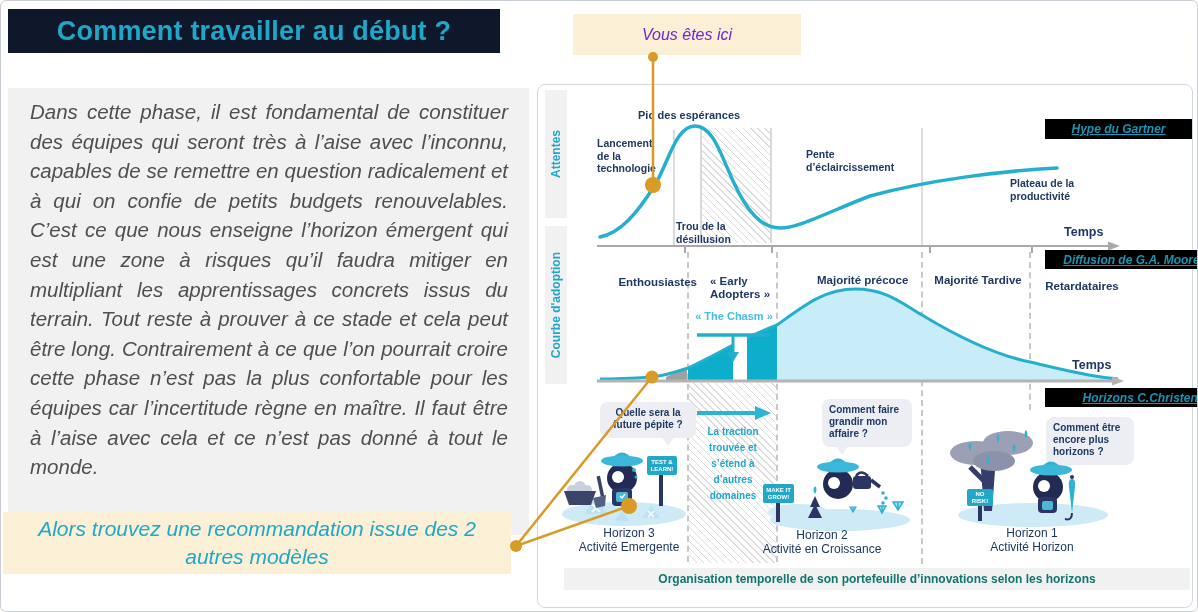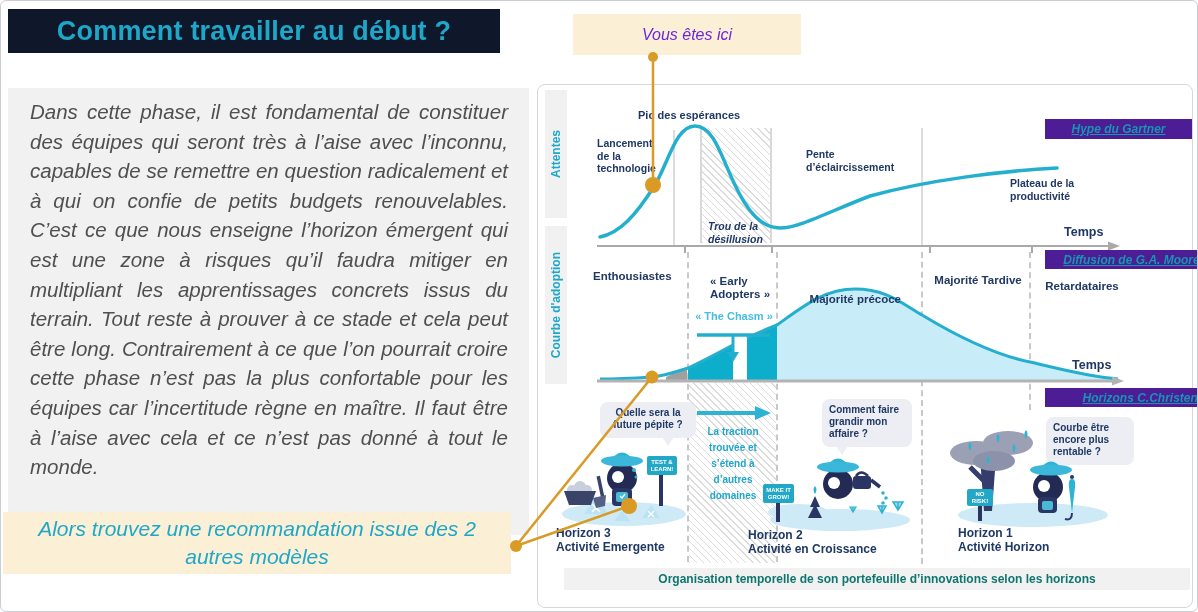--- a/index.html
+++ b/index.html
@@ -27,71 +27,71 @@
   #here-box .t{color:#6d28d9;font-style:italic;font-size:16px;font-weight:500;}
 
   
   #panel{left:537px;top:84px;width:654px;height:522px;border:1px solid #d4d7dc;border-radius:8px;background:#fff;}
 
   .side-bar{width:22px;background:#f1f1f2;display:flex;align-items:center;justify-content:center;}
   .side-bar .t{color:#1ea7c9;font-weight:bold;font-size:12px;writing-mode:vertical-rl;transform:rotate(180deg);white-space:nowrap;}
   #attentes-bar{left:545px;top:90px;height:128px;}
   #adoption-bar{left:545px;top:226px;height:158px;}
 
-  .ref-box{width:147px;height:19px;background:#4c1d95;display:flex;align-items:center;justify-content:center;}
+  .ref-box{width:147px;height:19px;background:#000000;display:flex;align-items:center;justify-content:center;}
   .ref-box .t{color:#1795b2;font-weight:bold;font-style:italic;font-size:12px;text-decoration:underline;white-space:nowrap;}
   #hype-ref{left:1045px;top:119px;height:20px;}
   #moore-ref{left:1045px;top:250px;padding-left:13px;}
   #horizons-ref{left:1045px;top:388px;padding-left:32px;}
 
   .navlbl{color:#1f3864;font-weight:bold;font-size:10.5px;line-height:12.5px;}
   #lbl-launch{left:597px;top:137px;width:68px;}
   #lbl-peak{left:638px;top:109px;width:130px;font-size:11px;}
-  #lbl-trough{left:708px;top:220px;width:62px;font-style:italic;}
+  #lbl-trough{left:676px;top:220px;width:62px;}
   #lbl-slope{left:806px;top:148px;width:104px;}
   #lbl-plateau{left:1010px;top:177px;width:86px;}
   .temps{color:#1f3864;font-weight:bold;font-size:12.5px;}
   #hype-temps{left:1064px;top:225px;}
   #adoption-temps{left:1072px;top:358px;}
 
   .hatch{background:repeating-linear-gradient(45deg, rgba(185,185,185,.5) 0 1px, transparent 1px 5px);}
   #hype-hatch{left:700px;top:128px;width:72px;height:115px;border-left:2px solid #d9d9d9;border-right:2px solid #d9d9d9;box-sizing:border-box;}
   .gridline{width:2px;background:#dcdcdc;}
   #grid1{left:673px;top:130px;height:116px;}
   #grid2{left:921px;top:128px;height:118px;}
 
   .dash{width:0;border-left:2px dashed #c8c8c8;}
   #dash1{left:687px;top:252px;height:310px;}
   #dash2{left:776px;top:252px;height:310px;}
   #dash3{left:921px;top:252px;height:312px;}
   #dash4{left:1029px;top:252px;height:158px;}
 
   .seg{color:#1f3864;font-weight:bold;font-size:11.5px;line-height:13px;}
-  #seg-enth{left:593px;top:270px;width:104px;text-align:left;}
+  #seg-enth{left:593px;top:276px;width:104px;text-align:right;}
   #seg-early{left:702px;top:275px;width:72px;margin-left:8px;}
-  #seg-prec{left:797px;top:274px;width:104px;text-align:right;margin-top:19px;}
+  #seg-prec{left:817px;top:274px;width:104px;text-align:left;}
   #seg-tard{left:926px;top:274px;width:104px;text-align:center;}
   #seg-ret{left:1030px;top:274px;width:104px;text-align:center;margin-top:6px;}
   #chasm-lbl{left:694px;top:310px;width:80px;text-align:center;color:#45bee3;font-weight:bold;font-size:11px;}
 
   #hz-hatch{left:689px;top:383px;width:87px;height:180px;}
   #transition-text{left:692px;top:424px;width:82px;text-align:center;color:#1ea7c9;font-weight:bold;font-size:10px;line-height:16px;}
 
   .bubble{background:#eceef4;border-radius:8px;color:#1f3864;font-weight:bold;font-size:10px;line-height:12px;
     box-sizing:border-box;padding:5px 7px;}
   .bubble .tail{position:absolute;bottom:-8px;width:0;height:0;border-left:6px solid transparent;
     border-right:6px solid transparent;border-top:9px solid #eceef4;}
   #bubble3{left:600px;top:402px;width:96px;height:36px;text-align:center;}
   #bubble3 .tail{left:62px;}
   #bubble2{left:822px;top:399px;width:90px;height:48px;}
   #bubble2 .tail{left:14px;}
   #bubble1{left:1046px;top:417px;width:88px;height:48px;}
   #bubble1 .tail{left:10px;}
 
-  .hz-label{color:#1f3864;font-weight:bold;font-size:12px;line-height:14px;text-align:left;}
+  .hz-label{color:#1f3864;font-weight:normal;font-size:12px;line-height:14px;text-align:center;}
   #hz3-label{left:556px;top:526px;width:146px;}
   #hz2-label{left:748px;top:528px;width:148px;}
   #hz1-label{left:958px;top:526px;width:148px;}
 
   #caption-bar{left:564px;top:568px;width:626px;height:22px;background:#f1f1f2;
     display:flex;align-items:center;justify-content:center;}
   #caption-bar .t{color:#0f766e;font-weight:bold;font-size:12px;}
 
   svg{display:block;}
   #overlay{left:0;top:0;z-index:50;pointer-events:none;}
@@ -186,21 +186,21 @@
 
 <div class="abs bubble" id="bubble3">
   <span>Quelle sera la future pépite ?</span>
   <span class="tail"></span>
 </div>
 <div class="abs bubble" id="bubble2">
   <span>Comment faire grandir mon affaire ?</span>
   <span class="tail"></span>
 </div>
 <div class="abs bubble" id="bubble1">
-  <span>Courbe être encore plus rentable ?</span>
+  <span>Comment être encore plus horizons ?</span>
   <span class="tail"></span>
 </div>
 
 <svg class="abs" style="left:556px;top:428px;" width="135" height="100" viewBox="0 0 135 100">
   <ellipse cx="68" cy="86" rx="62" ry="12" fill="#cdeaf6"></ellipse>
   <polygon points="28,86 40,68 52,86" fill="#bce3f3"></polygon>
   <path d="M36 76 l8 8 M44 76 l-8 8" stroke="#ffffff" stroke-width="1.5"></path>
   <polygon points="86,90 95,77 104,90" fill="#bce3f3"></polygon>
   <path d="M92 83 l6 6 M98 83 l-6 6" stroke="#ffffff" stroke-width="1.3"></path>
   <polygon points="58,93 66,83 74,93" fill="#bce3f3"></polygon>

